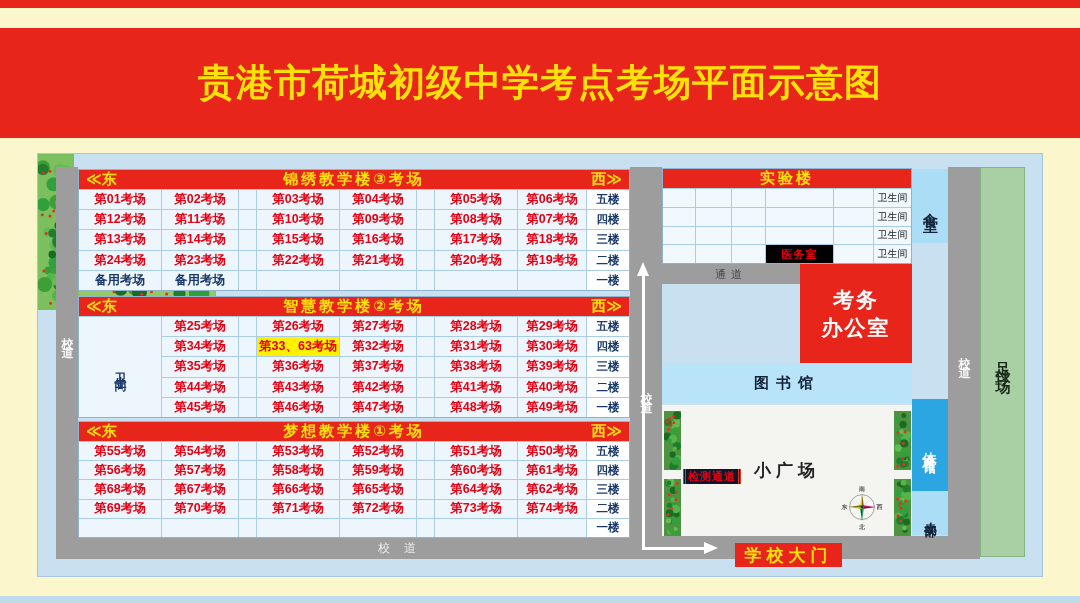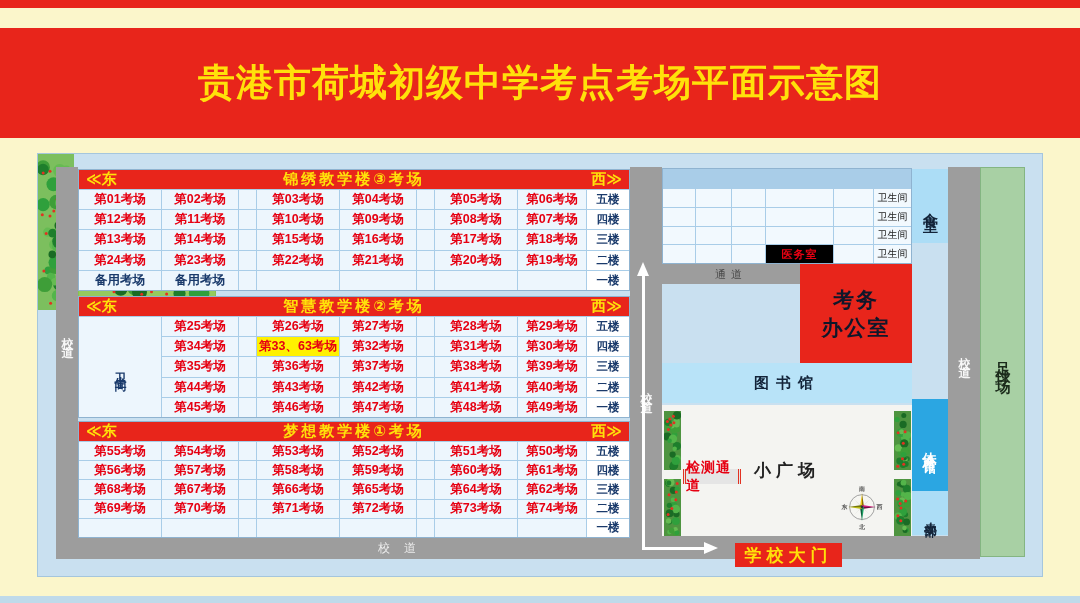--- a/index.html
+++ b/index.html
@@ -88,31 +88,31 @@
   .canteen { left:874px; top:15px; width:36px; height:74px; background:#ACDDF6; color:#13243A; font-size:15px; letter-spacing:5px; }
   .treestrip { left:874px; top:89px; width:36px; height:156px; }
   .gym  { left:874px; top:245px; width:36px; height:92px; background:#2BA6E2; color:#FFFFFF; font-size:14px; letter-spacing:3px; }
   .shop { left:874px; top:337px; width:36px; height:44px; background:#ACDDF6; color:#13243A; font-size:12.5px; letter-spacing:1px; }
   .football { left:942px; top:13px; width:45px; height:390px; background:#A8D0A4; border:1px solid #84B582; color:#1B2B1B; font-size:15px; letter-spacing:9px; }
 
   .passage { left:624px; top:110px; width:138px; height:20px; background:#9D9D9D; color:#4A4A4A; font-size:11px; letter-spacing:5px; font-weight:normal; }
   .garden { left:624px; top:130px; width:138px; height:77px; }
   .office {
     left:762px; top:110px; width:112px; height:99px; background:#E8251B;
-    color:#0f172a; flex-direction:column; font-size:21px; letter-spacing:2px; line-height:1.3;
+    color:#ffffff; flex-direction:column; font-size:21px; letter-spacing:2px; line-height:1.3;
   }
   .library { left:624px; top:209px; width:250px; height:40px; background:#B8E3F8; color:#13243A; font-size:15px; letter-spacing:7px; }
   .plaza { left:624px; top:251px; width:250px; height:131px; background:#F4F4F1; color:#222; font-size:17px; letter-spacing:5px; }
   .hedge { position:absolute; }
   .hedge-lt { left:626px; top:257px; } .hedge-lb { left:626px; top:325px; }
   .hedge-rt { left:856px; top:257px; } .hedge-rb { left:856px; top:325px; }
   .checksign {
-    left:645px; top:315px; width:58px; height:15px; background:#e5e5e5;
+    left:645px; top:315px; width:58px; height:15px; background:#0f172a;
     border-left:3px double #E23222; border-right:3px double #E23222;
-    color:#E60012; font-size:14px; letter-spacing:1px;
+    color:#E60012; font-size:11px; letter-spacing:1px;
   }
   .gate { left:697px; top:389px; width:107px; height:24px; background:#E8251B; color:#FFE10A; font-size:17px; letter-spacing:5px; }
 
   .compass { position:absolute; left:801px; top:331px; width:46px; height:46px; }
   .ctext { font-size:6.5px; fill:#555; text-anchor:middle; font-weight:bold; }
 
   
   .arrow-v { position:absolute; left:604px; top:122px; width:3px; height:271px; background:#FFFFFF; }
   .arrow-h { position:absolute; left:604px; top:393px; width:64px; height:3px; background:#FFFFFF; }
   .ahead-up { position:absolute; left:599px; top:108px; width:0; height:0;
@@ -295,20 +295,23 @@
         <div class="cell" style="grid-area: 6 / 2;"></div>
         <div class="cell" style="grid-area: 6 / 4;"></div>
         <div class="cell" style="grid-area: 6 / 5;"></div>
         <div class="cell" style="grid-area: 6 / 7;"></div>
         <div class="cell" style="grid-area: 6 / 8;"></div>
         <div class="cell floor" style="grid-area: 6 / 9;">一楼</div>
       </div>
 
     
     <div class="bldg lab">
+        <div class="thead">
+          <div class="bname">实验楼</div>
+        </div>
         <div class="cell" style="grid-area: 2 / 1;"></div>
         <div class="cell" style="grid-area: 2 / 2;"></div>
         <div class="cell" style="grid-area: 2 / 3;"></div>
         <div class="cell" style="grid-area: 2 / 4;"></div>
         <div class="cell" style="grid-area: 2 / 5;"></div>
         <div class="cell" style="grid-area: 2 / 6;">卫生间</div>
         <div class="cell" style="grid-area: 3 / 1;"></div>
         <div class="cell" style="grid-area: 3 / 2;"></div>
         <div class="cell" style="grid-area: 3 / 3;"></div>
         <div class="cell" style="grid-area: 3 / 4;"></div>

